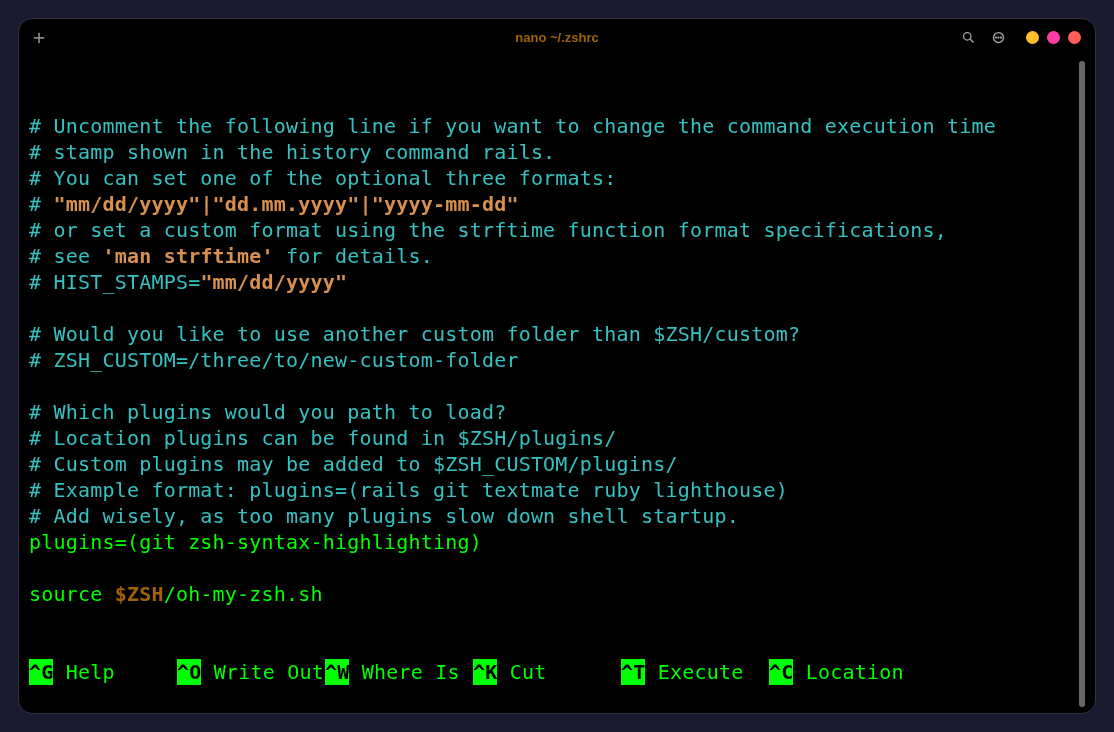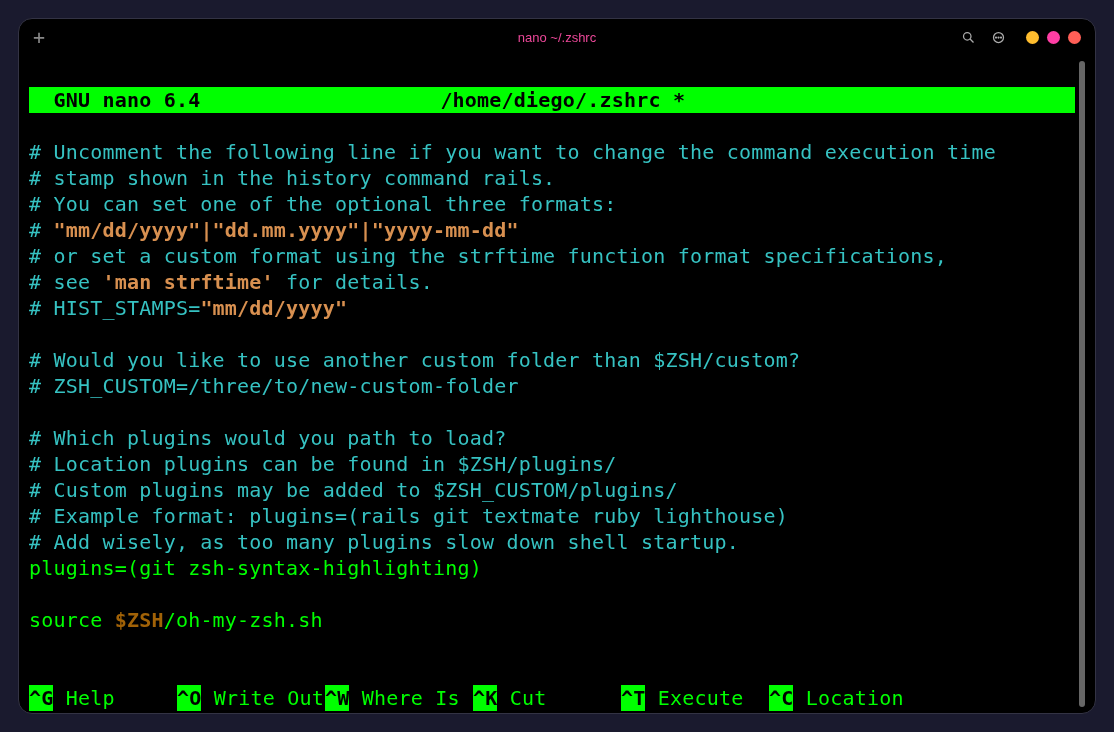--- a/index.html
+++ b/index.html
@@ -32,24 +32,24 @@
   }
   .tab-plus {
     color: #888;
     font-size: 20px;
     cursor: pointer;
   }
   .window-title {
     position: absolute;
     left: 50%;
     transform: translateX(-50%);
-    color: #ec4899;
+    color: #a16207;
     font-family: -apple-system, BlinkMacSystemFont, 'Segoe UI', sans-serif;
     font-size: 13px;
-    font-weight: 400;
+    font-weight: 700;
   }
   .titlebar-right {
     margin-left: auto;
     display: flex;
     align-items: center;
     gap: 14px;
   }
   .tb-icon {
     width: 16px;
     height: 16px;
@@ -141,21 +141,21 @@
       <div class="traffic">
         <span class="tr-y"></span>
         <span class="tr-p"></span>
         <span class="tr-r"></span>
       </div>
     </div>
   </div>
 
   <div class="terminal-body">
     <div class="terminal-content">
-<div class="nano-header"><span class="pad">  GNU nano 6.4</span><span class="file">/home/diego/.zshrc *</span></div>
+<div class="nano-header"></div>
 <span class="line"># Uncomment the following line if you want to change the command execution time</span>
 <span class="line"># stamp shown in the history command rails.</span>
 <span class="line"># You can set one of the optional three formats:</span>
 <span class="line"><span># </span><span class="hl1">"mm/dd/yyyy"|"dd.mm.yyyy"|"yyyy-mm-dd"</span></span>
 <span class="line"># or set a custom format using the strftime function format specifications,</span>
 <span class="line"><span># see </span><span class="hl1">'man strftime'</span><span> for details.</span></span>
 <span class="line"><span># HIST_STAMPS=</span><span class="hl1">"mm/dd/yyyy"</span></span>
 <span class="line"></span>
 <span class="line"># Would you like to use another custom folder than $ZSH/custom?</span>
 <span class="line"># ZSH_CUSTOM=/three/to/new-custom-folder</span>

